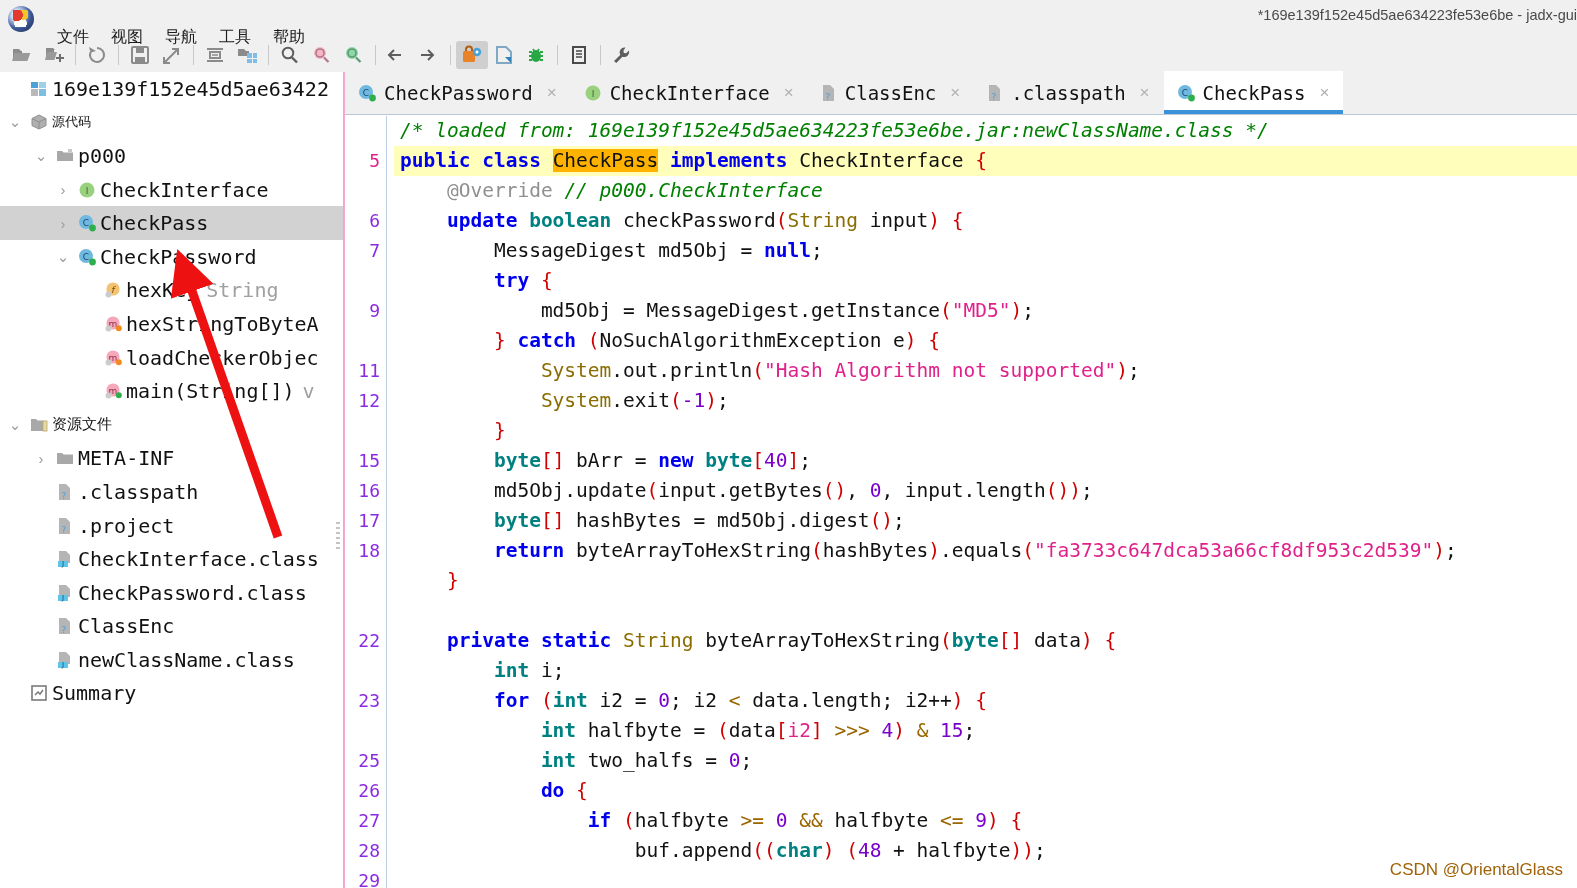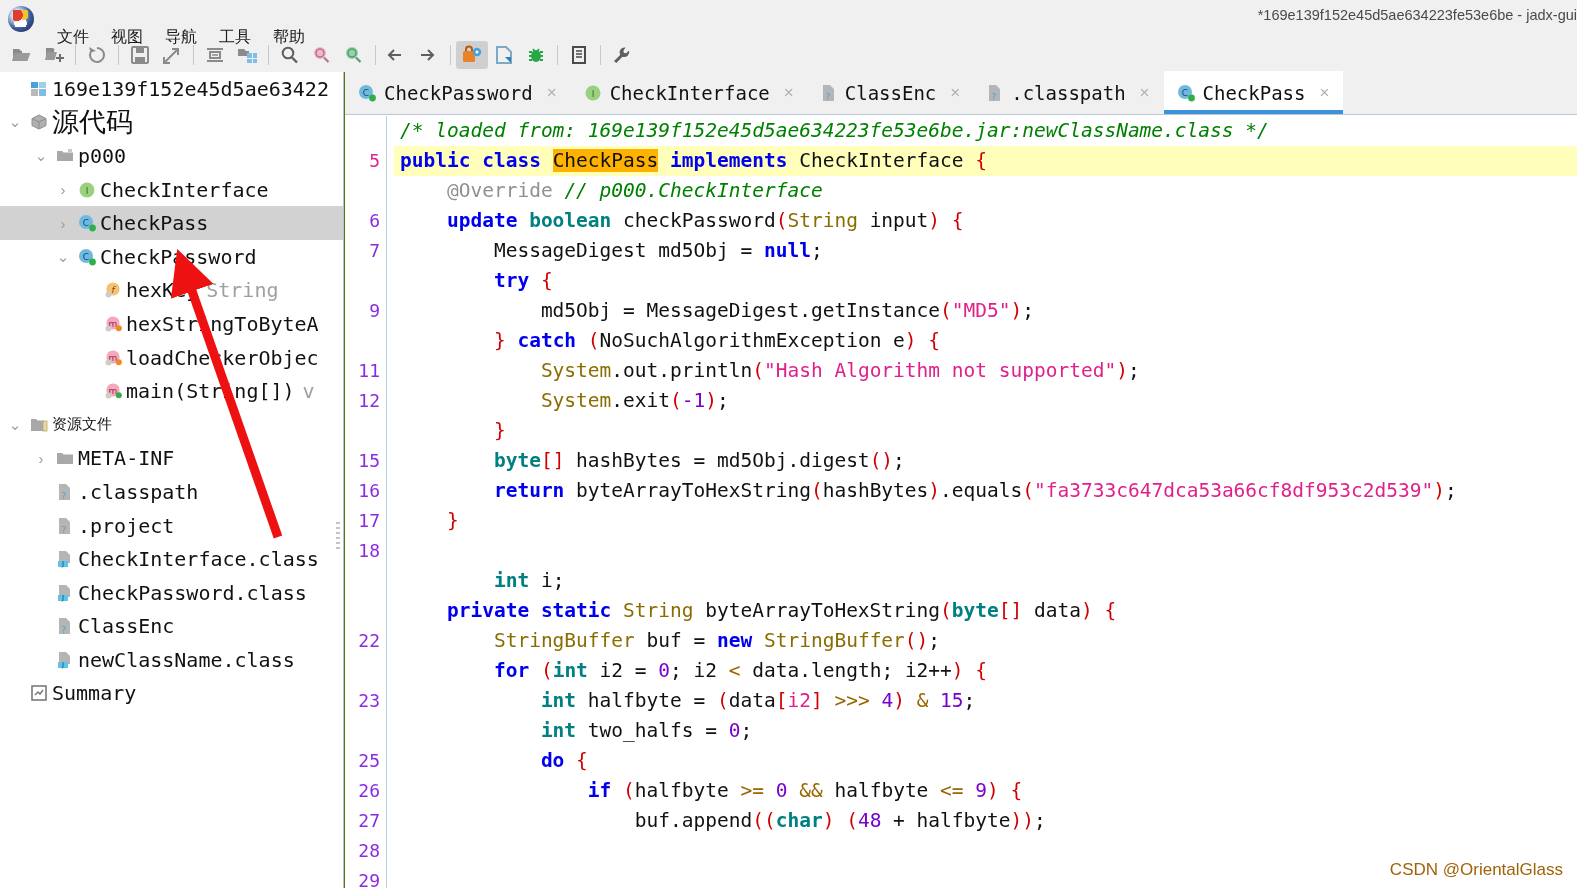--- a/index.html
+++ b/index.html
@@ -68,21 +68,21 @@
     cursor: default; border-radius: 3px;
   }
   .tb-btn.active { background: #cfcfcf; }
   .tb-sep {
     width: 1px; height: 20px; background: #c8c8c8; margin: 0 5px;
   }
 
   
   #main {
     position: absolute; left: 0; top: 72px; width: 1577px; height: 816px;
-    background: #4d7c0f;
+    background: #f9a8d4;
   }
 
   
   #sidebar {
     position: absolute; left: 0; top: 0; width: 344px; height: 816px;
     background: #ffffff;
     border-right: 1px solid #c0c0c0;
     overflow: hidden;
   }
   .tree-row {
@@ -372,21 +372,21 @@
       </div>
 
       <div class="tree-row" style="padding-left:4px">
         <span class="twisty">⌄</span>
         <span class="tree-ico">
           <svg width="18" height="18" viewBox="0 0 18 18">
               <path d="M9 2l7 3.6v7L9 16l-7-3.4v-7z" fill="#b0b0b0" stroke="#8e8e8e" stroke-width="1"></path>
               <path d="M2 5.6L9 9l7-3.4M9 9v7" stroke="#8e8e8e" stroke-width="1" fill="none"></path>
             </svg>
         </span>
-        <span class="tree-label" style="font-family:Liberation Mono, monospace;font-size:27px">源代码</span>
+        <span class="tree-label" style="font-family:Liberation Mono, monospace;font-size:13px">源代码</span>
       </div>
 
       <div class="tree-row" style="padding-left:30px">
         <span class="twisty">⌄</span>
         <span class="tree-ico">
           <svg width="18" height="18" viewBox="0 0 18 18">
               <path d="M1 4h5l1.6 1.6H17V14H1z" fill="#a8a8a8"></path>
               <rect x="12" y="2" width="4" height="3" fill="#c8c8c8"></rect>
             </svg>
         </span>
@@ -692,35 +692,36 @@
           <div class="cline"><span class="pl">            md5Obj = MessageDigest.getInstance</span><span class="pun">(</span><span class="str">"MD5"</span><span class="pun">)</span><span class="pl">;</span></div>
 
           <div class="cline"><span class="pun">        } </span><span class="kw">catch </span><span class="pun">(</span><span class="pl">NoSuchAlgorithmException e</span><span class="pun">) {</span></div>
 
           <div class="cline"><span class="typ">            System</span><span class="pl">.out.println</span><span class="pun">(</span><span class="str">"Hash Algorithm not supported"</span><span class="pun">)</span><span class="pl">;</span></div>
 
           <div class="cline"><span class="typ">            System</span><span class="pl">.exit</span><span class="pun">(</span><span class="num">-1</span><span class="pun">)</span><span class="pl">;</span></div>
 
           <div class="cline"><span class="pun">        }</span></div>
 
-
+          <div class="cline"><span class="kw2">        byte</span><span class="pun">[]</span><span class="pl"> bArr = </span><span class="kw">new </span><span class="kw2">byte</span><span class="pun">[</span><span class="num">40</span><span class="pun">]</span><span class="pl">;</span></div>
+
+          <div class="cline"><span class="pl">        md5Obj.update</span><span class="pun">(</span><span class="pl">input.getBytes</span><span class="pun">()</span><span class="pl">, </span><span class="num">0</span><span class="pl">, input.length</span><span class="pun">())</span><span class="pl">;</span></div>
 
           <div class="cline"><span class="kw2">        byte</span><span class="pun">[]</span><span class="pl"> hashBytes = md5Obj.digest</span><span class="pun">()</span><span class="pl">;</span></div>
 
           <div class="cline"><span class="kw">        return </span><span class="pl">byteArrayToHexString</span><span class="pun">(</span><span class="pl">hashBytes</span><span class="pun">)</span><span class="pl">.equals</span><span class="pun">(</span><span class="str">"<span>fa3733c647dca53a66cf8df953c2d539</span>"</span><span class="pun">)</span><span class="pl">;</span></div>
 
           <div class="cline"><span class="pun">    }</span></div>
 
           <div class="cline"><span class="pl"> </span></div>
 
+          <div class="cline"><span class="kw">    private static </span><span class="typ">String </span><span class="pl">byteArrayToHexString</span><span class="pun">(</span><span class="kw2">byte</span><span class="pun">[]</span><span class="pl"> data</span><span class="pun">) {</span></div>
+
           <div class="cline"><span class="kw2">        int </span><span class="pl">i;</span></div>
 
-          <div class="cline"><span class="kw">    private static </span><span class="typ">String </span><span class="pl">byteArrayToHexString</span><span class="pun">(</span><span class="kw2">byte</span><span class="pun">[]</span><span class="pl"> data</span><span class="pun">) {</span></div>
-
-          <div class="cline"><span class="typ">        StringBuffer </span><span class="pl">buf = </span><span class="kw">new </span><span class="typ">StringBuffer</span><span class="pun">()</span><span class="pl">;</span></div>
 
           <div class="cline"><span class="kw">        for </span><span class="pun">(</span><span class="kw2">int </span><span class="pl">i2 = </span><span class="num">0</span><span class="pl">; i2 </span><span class="amp">&lt;</span><span class="pl"> data.length; i2++</span><span class="pun">) {</span></div>
 
           <div class="cline"><span class="kw2">            int </span><span class="pl">halfbyte = </span><span class="pun">(</span><span class="pl">data</span><span class="pun">[</span><span class="str">i2</span><span class="pun">] </span><span class="amp">&gt;&gt;&gt; </span><span class="num">4</span><span class="pun">) </span><span class="amp">&amp; </span><span class="num">15</span><span class="pl">;</span></div>
 
           <div class="cline"><span class="kw2">            int </span><span class="pl">two_halfs = </span><span class="num">0</span><span class="pl">;</span></div>
 
           <div class="cline"><span class="kw">            do </span><span class="pun">{</span></div>
 
           <div class="cline"><span class="kw">                if </span><span class="pun">(</span><span class="pl">halfbyte </span><span class="amp">&gt;=</span><span class="pl"> </span><span class="num">0</span><span class="pl"> </span><span class="amp">&amp;&amp;</span><span class="pl"> halfbyte </span><span class="amp">&lt;=</span><span class="pl"> </span><span class="num">9</span><span class="pun">) {</span></div>

